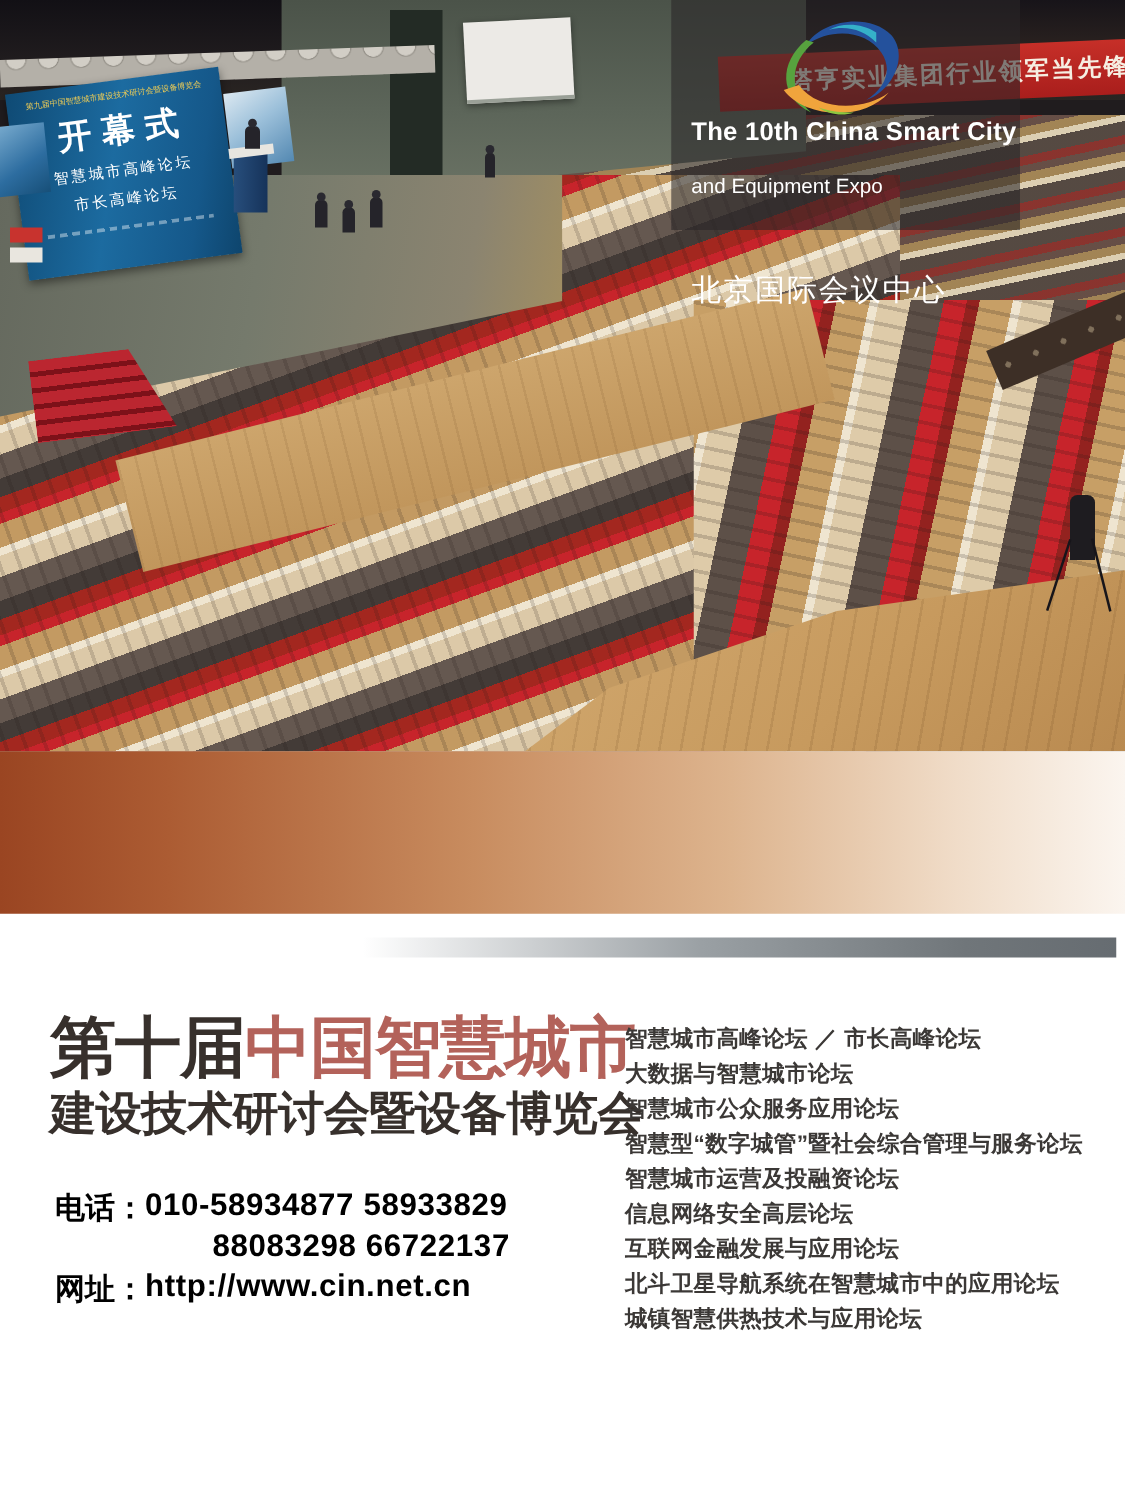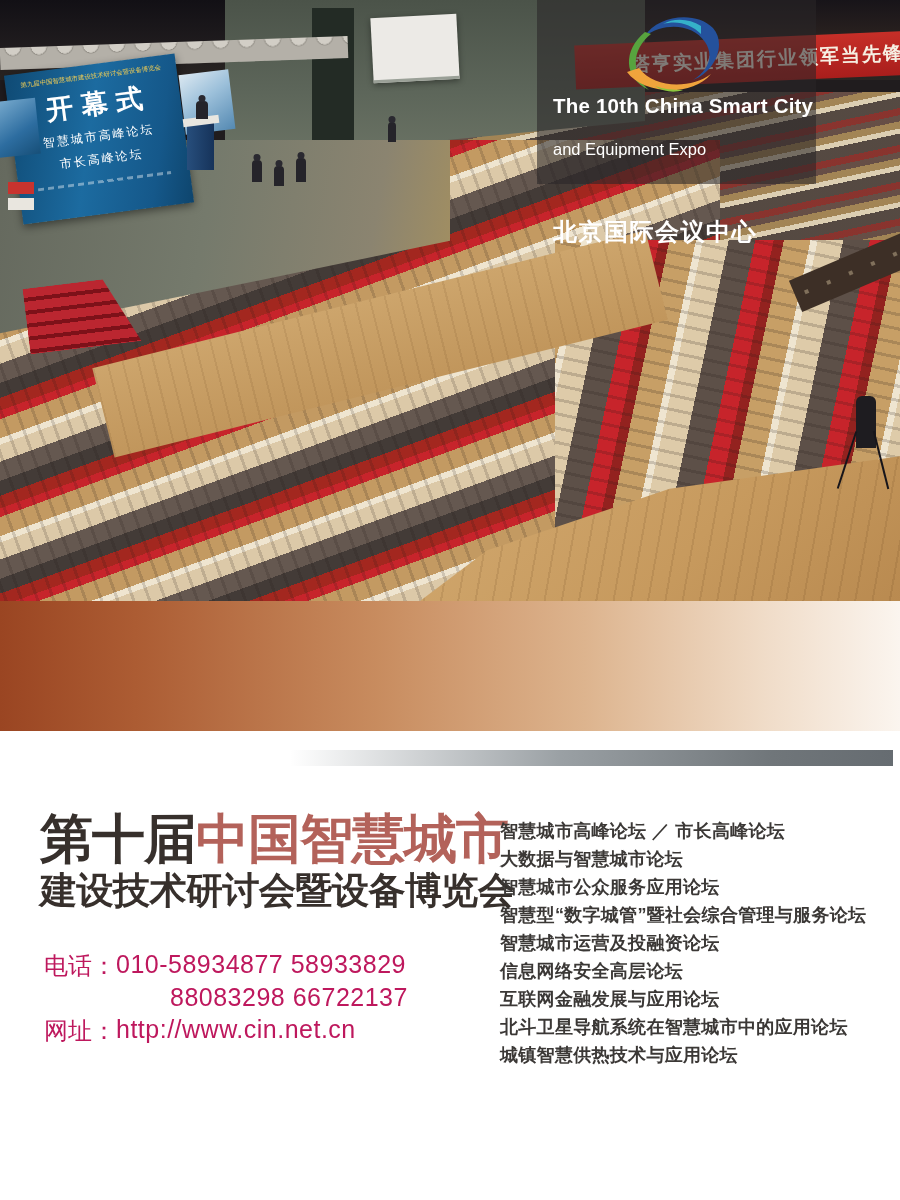--- a/index.html
+++ b/index.html
@@ -98,38 +98,38 @@
   .tripod2{left:880px;top:430px;width:2px;height:60px;background:#17151a;transform:rotate(-14deg);}
 
   
   .overlay{left:537px;top:0;width:279px;height:184px;background:rgba(42,38,39,.58);
     color:#fff;box-sizing:border-box;padding-left:16px;}
   .ov-logo{position:absolute;left:78px;top:16px;}
   .ov-t1{position:absolute;left:16px;top:94px;font-size:20.5px;font-weight:bold;letter-spacing:.2px;}
   .ov-t2{position:absolute;left:16px;top:120px;font-size:16.5px;}
   .ov-t3{position:absolute;left:16px;top:140px;font-size:16.5px;}
   .ov-date{position:absolute;left:16px;top:184px;font-size:24px;font-weight:bold;letter-spacing:.5px;}
-  .ov-venue{position:absolute;left:16px;top:216px;font-size:24px;font-weight:bold;letter-spacing:1.5px;text-align:center;}
+  .ov-venue{position:absolute;left:16px;top:216px;font-size:24px;font-weight:normal;letter-spacing:1.5px;text-align:center;}
 
   
   .band{position:absolute;left:0;top:601px;width:900px;height:130px;
     background:linear-gradient(90deg,#9a4522 0%,#ac5c33 15%,#c88c5f 42%,#ddb48e 65%,#f0dcc8 85%,#fbf5ef 100%);}
 
   
   .graybar{position:absolute;left:290px;top:750px;width:603px;height:16px;
     background:linear-gradient(90deg,rgba(128,134,138,0) 0,#9aa0a4 45%,#70767a 80%,#666c71 100%);}
 
   
   .title-l1{position:absolute;left:40px;top:812px;font-size:53px;line-height:1;font-weight:900;
     letter-spacing:-1px;white-space:nowrap;}
   .title-black{color:#37302c;}
   .title-red{color:#b3625a;}
   .title-l2{position:absolute;left:40px;top:872px;font-size:37px;line-height:1;font-weight:900;
     color:#37302c;letter-spacing:-.5px;white-space:nowrap;}
-  .contact{color:#be185d;font-weight:normal;white-space:nowrap;}
+  .contact{color:#000000;font-weight:bold;white-space:nowrap;}
   .c-label1{position:absolute;left:44px;top:950px;font-size:24px;}
   .c-val1{position:absolute;left:116px;top:950px;font-size:25px;letter-spacing:.5px;}
   .c-val2{position:absolute;left:170px;top:983px;font-size:25px;letter-spacing:.5px;}
   .c-label2{position:absolute;left:44px;top:1015px;font-size:24px;}
   .c-val3{position:absolute;left:116px;top:1015px;font-size:25px;letter-spacing:.5px;}
   .forums{position:absolute;left:500px;top:817px;width:400px;}
   .forum-item{font-size:18px;font-weight:bold;color:#3b3836;line-height:28px;
     letter-spacing:.3px;white-space:nowrap;}
 </style>
 </head>

